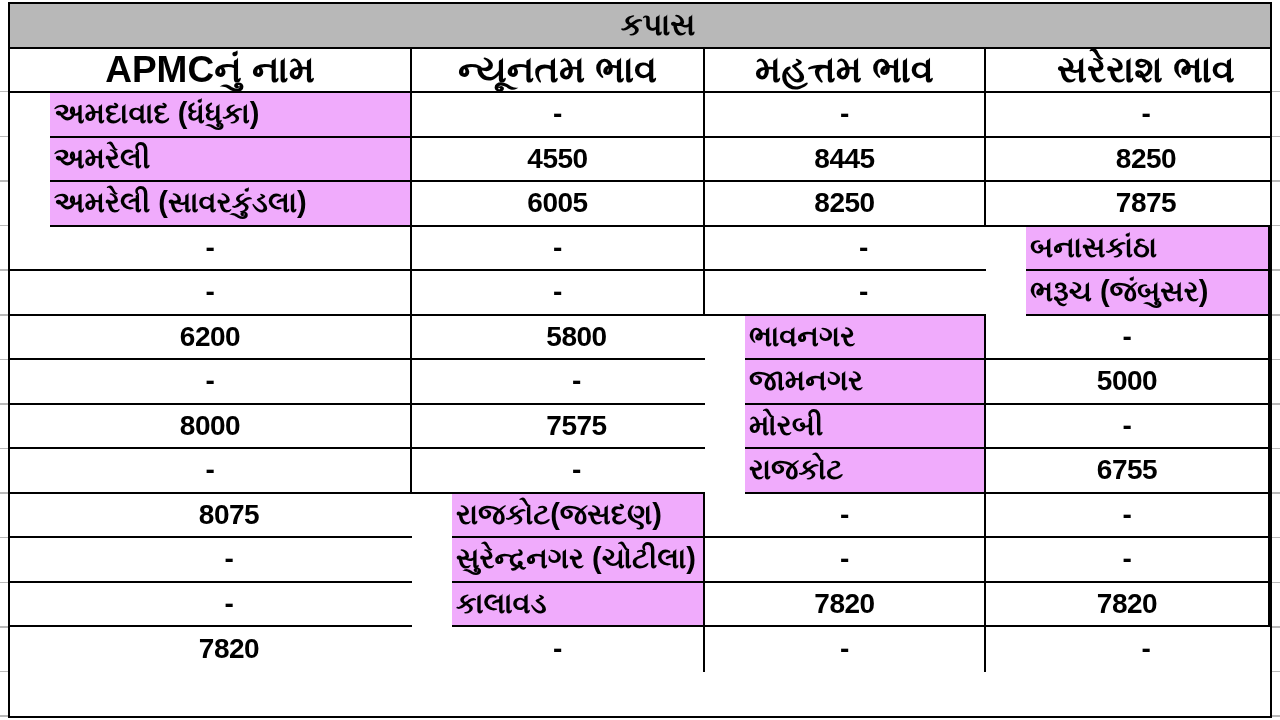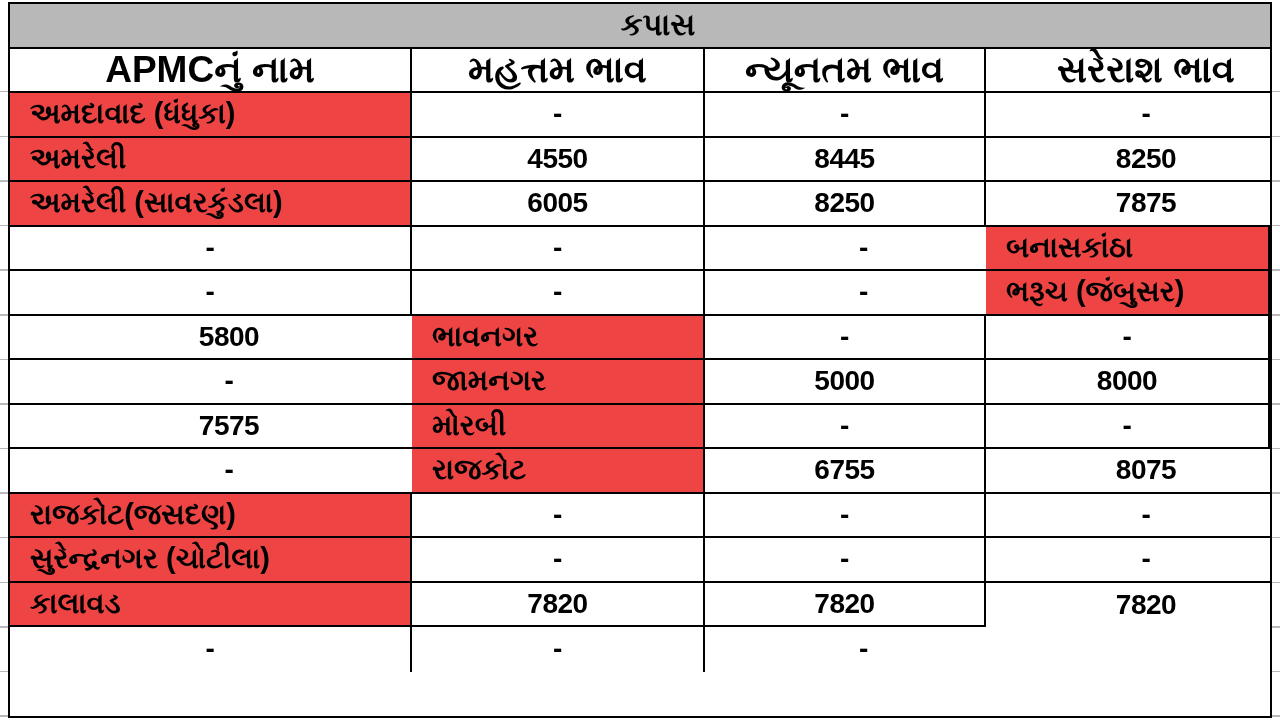--- a/index.html
+++ b/index.html
@@ -64,44 +64,45 @@
     grid-column: 1 / -1;
     background: #b8b8b8;
     font-size: 31px;
     justify-content: center;
   }
   .header-cell {
     background: #ffffff;
     font-size: 37px;
   }
   .name-cell {
-    background: #ef4444;
+    background: #f0abfc;
     justify-content: flex-start;
-    padding-left: 20px;
+    padding-left: 4px;
     font-size: 29px;
+    margin-left: 40px;
   }
   .value-cell {
     background: #ffffff;
     font-size: 28px;
     letter-spacing: -0.5px;
   }
 </style>
 </head>
 <body>
 
 <div class="stage">
   <div class="margin-lines left"></div>
   <div class="margin-lines right"></div>
 
   <div class="price-table">
     <div class="cell title-cell last-col">કપાસ</div>
 
     <div class="cell header-cell">APMCનું નામ</div>
+    <div class="cell header-cell">ન્યૂનતમ ભાવ</div>
     <div class="cell header-cell">મહત્તમ ભાવ</div>
-    <div class="cell header-cell">ન્યૂનતમ ભાવ</div>
     <div class="cell header-cell last-col">સરેરાશ ભાવ</div>
 
   <div class="cell name-cell">અમદાવાદ (ધંધુકા)</div>
       <div class="cell value-cell">-</div>
       <div class="cell value-cell">-</div>
       <div class="cell value-cell last-col">-</div>
       <div class="cell name-cell">અમરેલી</div>
       <div class="cell value-cell">4550</div>
       <div class="cell value-cell">8445</div>
       <div class="cell value-cell last-col">8250</div>
@@ -110,20 +111,21 @@
       <div class="cell value-cell">8250</div>
       <div class="cell value-cell last-col">7875</div>
       <div class="cell value-cell">-</div>
       <div class="cell value-cell">-</div>
       <div class="cell value-cell last-col">-</div>
       <div class="cell name-cell">બનાસકાંઠા</div>
       <div class="cell value-cell">-</div>
       <div class="cell value-cell">-</div>
       <div class="cell value-cell last-col">-</div>
       <div class="cell name-cell">ભરૂચ (જંબુસર)</div>
+      <div class="cell value-cell">6200</div>
       <div class="cell value-cell last-col">5800</div>
       <div class="cell name-cell">ભાવનગર</div>
       <div class="cell value-cell">-</div>
       <div class="cell value-cell">-</div>
       <div class="cell value-cell last-col">-</div>
       <div class="cell name-cell">જામનગર</div>
       <div class="cell value-cell">5000</div>
       <div class="cell value-cell">8000</div>
       <div class="cell value-cell last-col">7575</div>
       <div class="cell name-cell">મોરબી</div>

